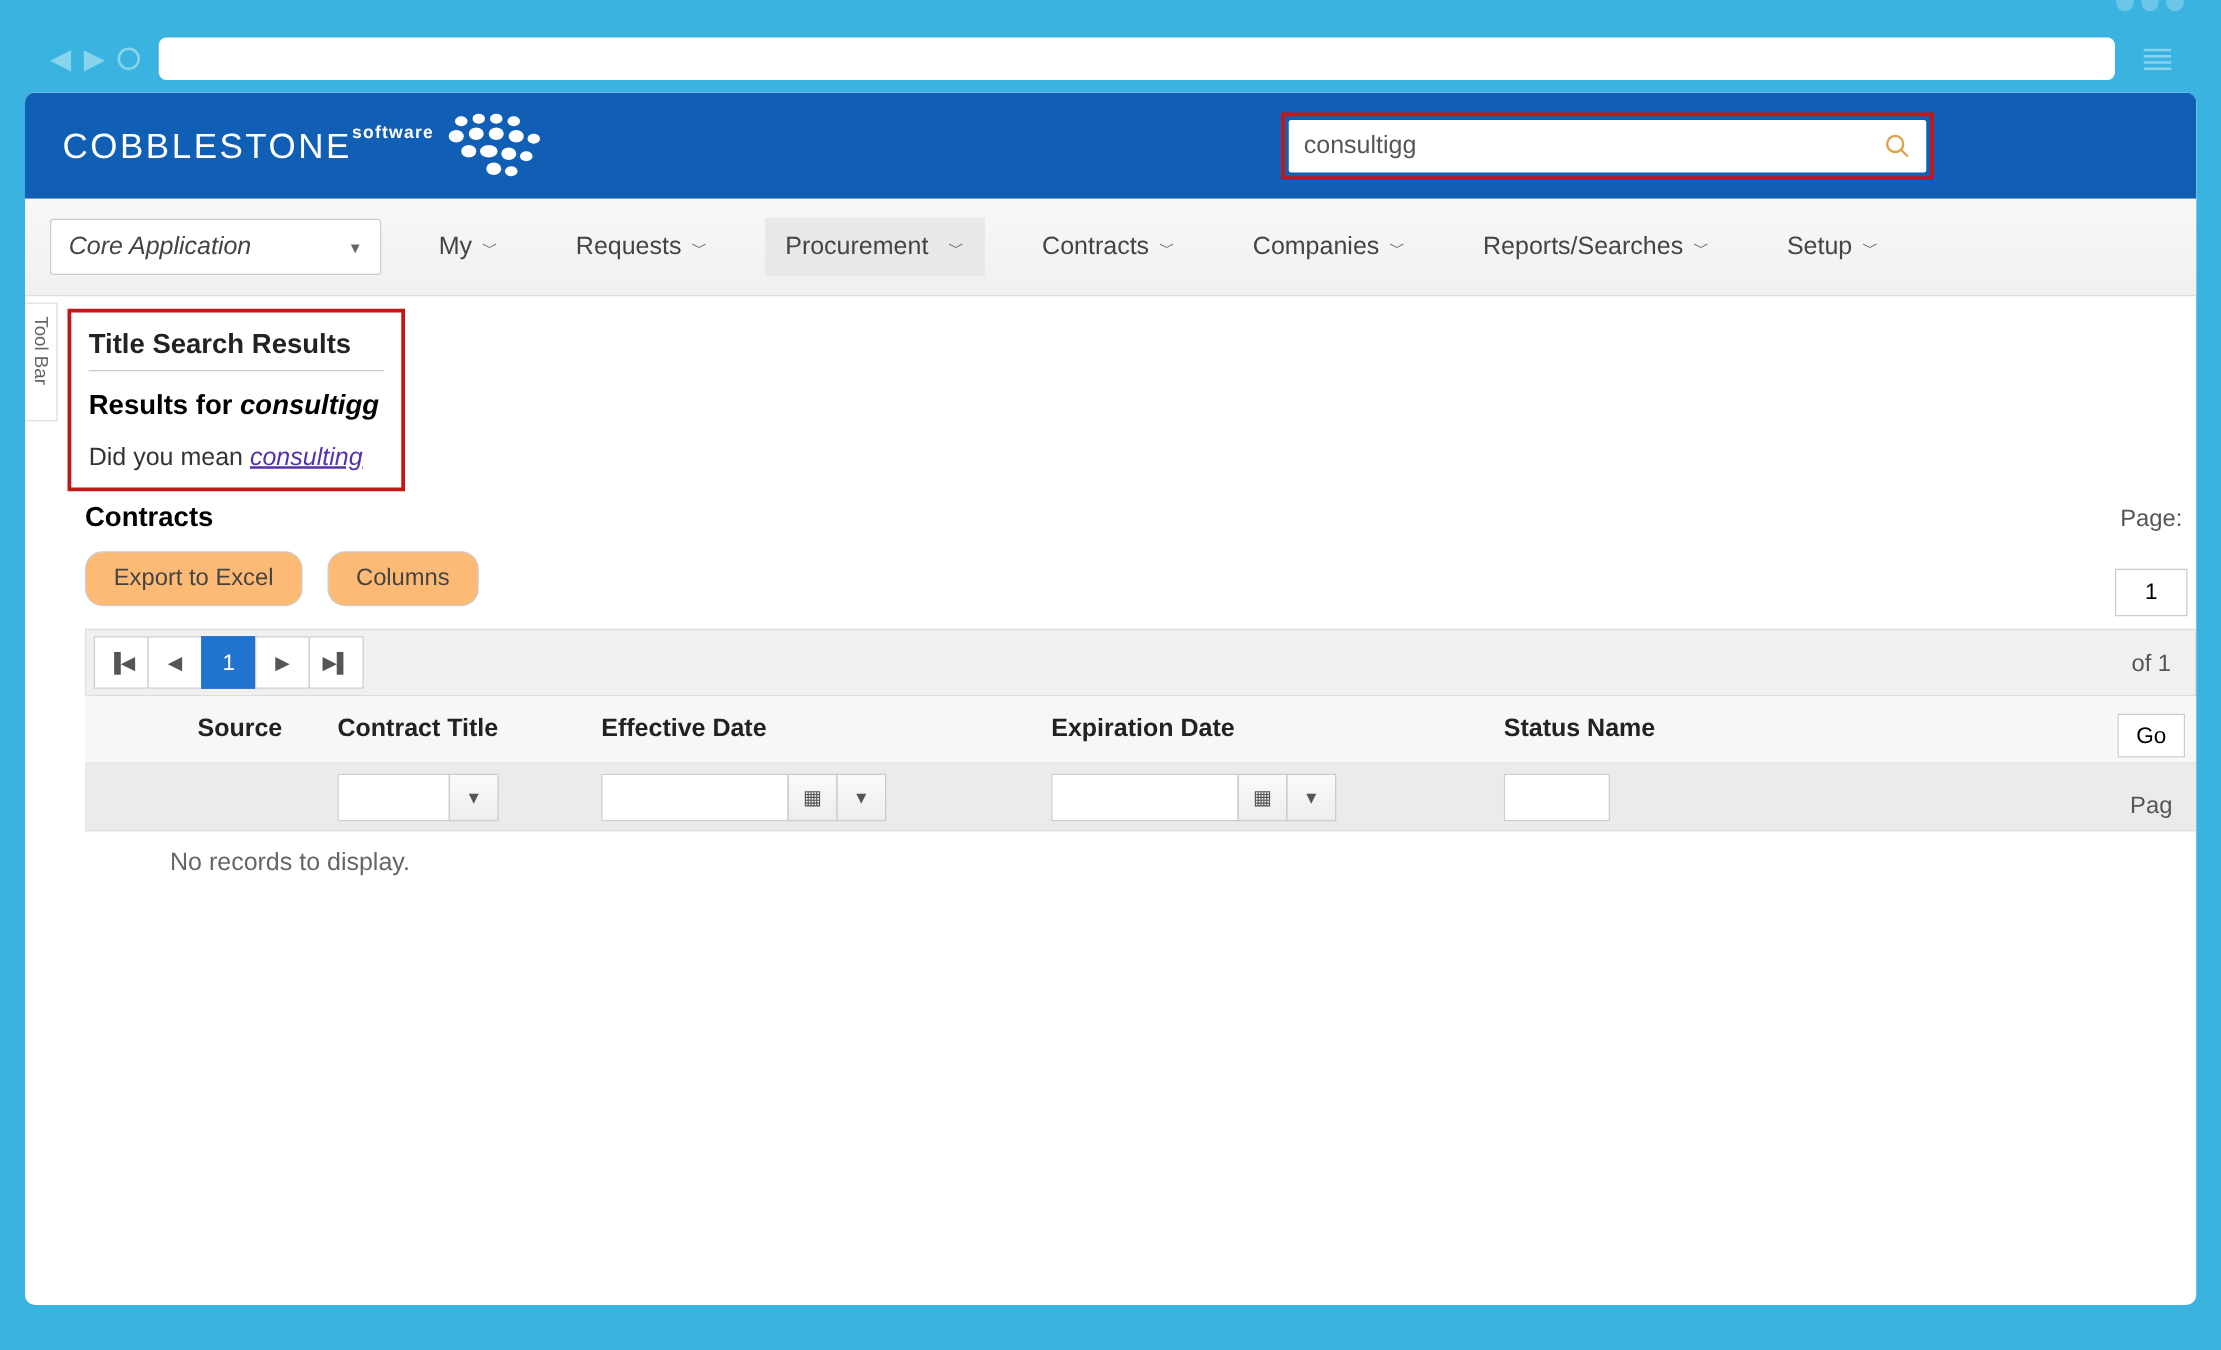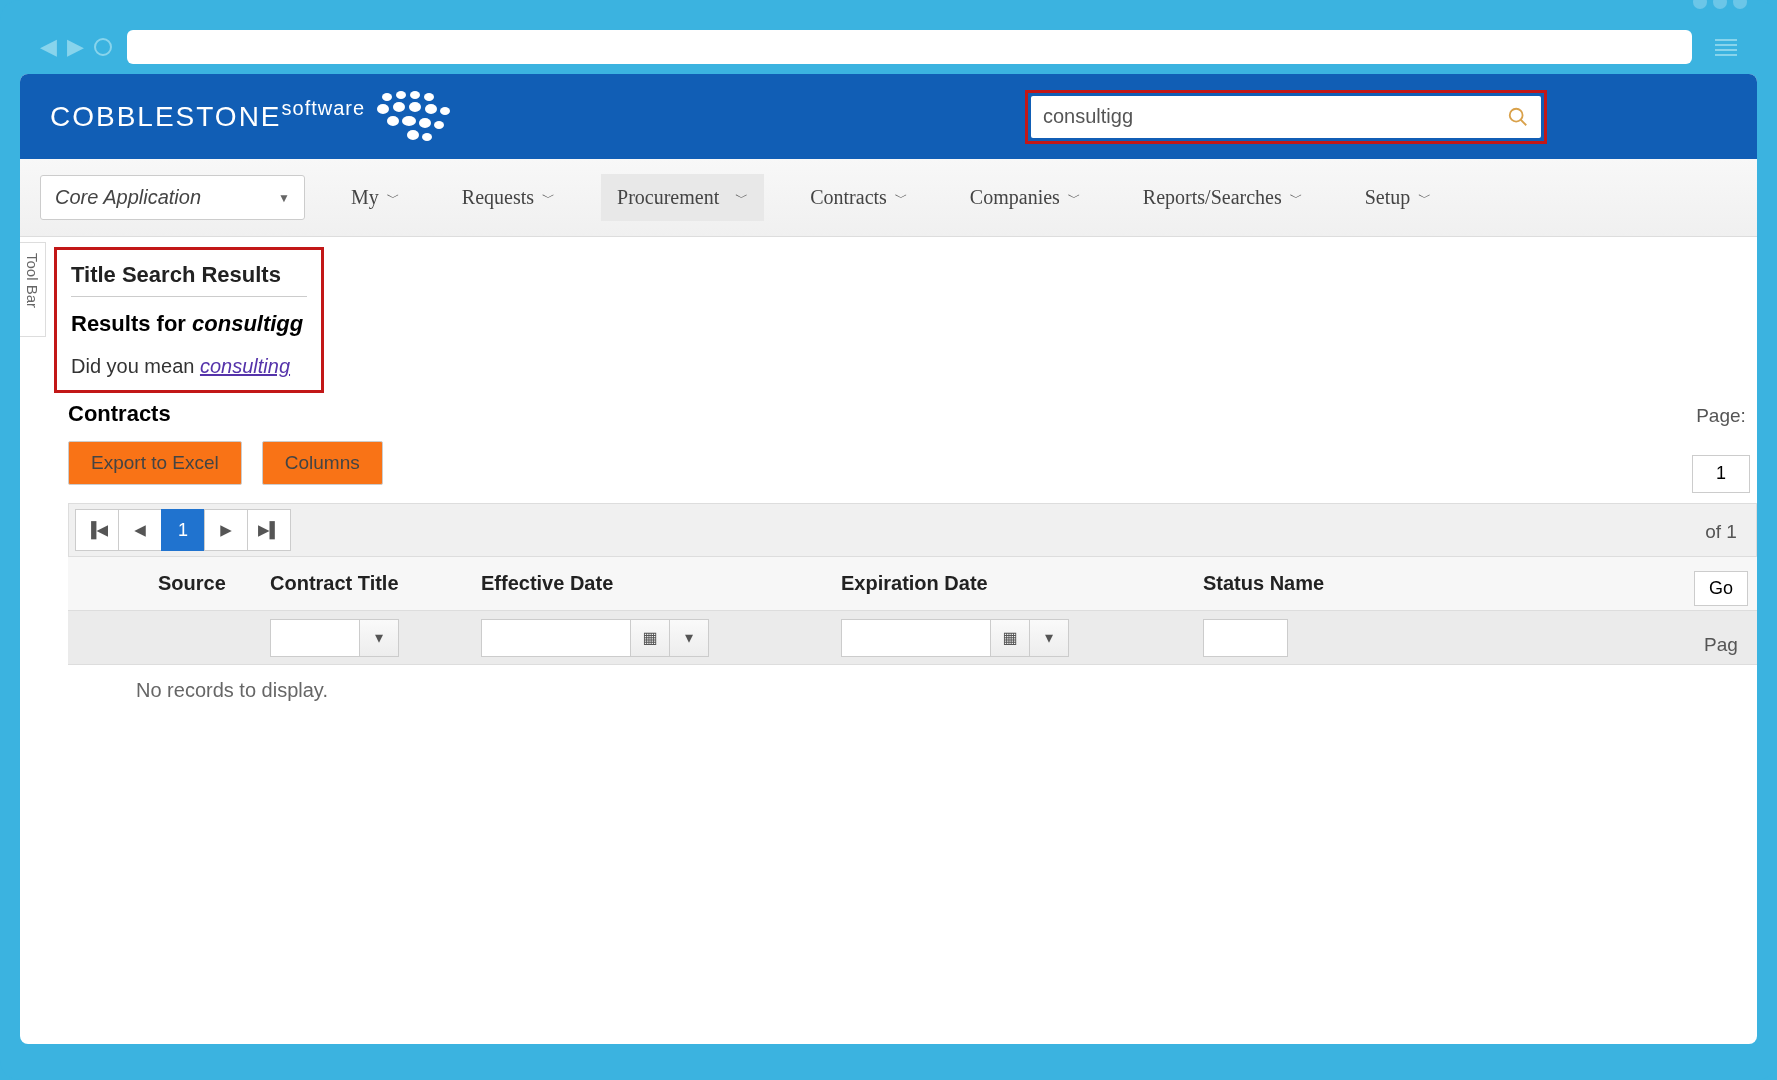--- a/index.html
+++ b/index.html
@@ -15,51 +15,51 @@
 .menu-icon span { display: block; width: 22px; height: 2px; background: #88d4ec; }
 .win-controls { position: absolute; top: -5px; right: 30px; display: flex; gap: 6px; }
 .win-dot { width: 14px; height: 14px; border-radius: 50%; background: #6bc6e8; }
 
 .app-window { background: #fff; border-radius: 8px; overflow: hidden; height: calc(100% - 70px); position: relative; }
 
 .top-banner { background: #115eb5; display: flex; align-items: center; padding: 10px 30px; height: 85px; }
 .brand { display: flex; align-items: center; gap: 10px; color: #fff; }
 .brand-text { display: flex; flex-direction: row; font-family: "Century Gothic", Arial, sans-serif; }
 .brand-name { font-size: 28px; letter-spacing: 2px; font-weight: 300; }
-.brand-sub { font-size: 20px; text-align: right; font-weight: 400; letter-spacing: 1px; margin-top: -4px; }
+.brand-sub { font-size: 14px; text-align: right; font-weight: 700; letter-spacing: 1px; margin-top: -4px; }
 .brand-dots { width: 90px; height: 60px; position: relative; }
 .brand-dots svg { width: 100%; height: 100%; }
 
 .search-wrap { margin-left: auto; margin-right: 180px; }
 .search-highlight { border: 3px solid #c21717; padding: 3px; }
 .search-field { background: #fff; width: 510px; height: 42px; display: flex; align-items: center; padding: 0 12px; border-radius: 2px; }
 .search-field input { flex: 1; border: none; outline: none; font-size: 20px; color: #555; background: transparent; }
 .search-glass { width: 22px; height: 22px; }
 
 .nav-bar { background: linear-gradient(#f8f8f8,#f0f0f0); border-bottom: 1px solid #ddd; display: flex; align-items: center; padding: 14px 20px; gap: 30px; height: 78px; }
 .app-select { border: 1px solid #ccc; border-radius: 3px; padding: 10px 14px; background: #fff; display: flex; align-items: center; justify-content: space-between; width: 265px; font-size: 20px; color: #444; font-style: italic; }
 .app-select .tri { font-size: 12px; color: #666; }
-.nav-link { display: flex; align-items: center; gap: 8px; font-size: 20px; color: #444; padding: 12px 16px; cursor: pointer; font-family: Liberation Serif, serif; }
+.nav-link { display: flex; align-items: center; gap: 8px; font-size: 20px; color: #444; padding: 12px 16px; cursor: pointer; }
 .nav-link.active { background: #e8e8e8; gap: 16px; }
 .chev { font-size: 13px; color: #555; }
 
 .content-wrap { display: flex; height: calc(100% - 163px); }
 .tool-bar-tab { writing-mode: vertical-rl; text-orientation: mixed; background: #fff; border: 1px solid #ddd; border-left: none; padding: 10px 4px; font-size: 15px; color: #666; height: 95px; margin-top: 5px; }
 
 .main-area { flex: 1; padding: 10px 0 0 0; overflow: hidden; }
 .results-highlight { border: 3px solid #c21717; padding: 12px 14px; margin: 0 0 4px 8px; width: 270px; }
 .qsr-title { font-size: 22px; font-weight: bold; color: #222; padding-bottom: 8px; border-bottom: 1px solid #ccc; margin-bottom: 14px; }
 .results-for { font-size: 22px; font-weight: bold; margin-bottom: 18px; }
 .results-for .term { font-style: italic; }
 .did-you { font-size: 20px; color: #333; }
 .did-you a { color: #5533aa; text-decoration: underline; font-style: italic; }
 
 .section-h { font-size: 22px; font-weight: bold; margin: 8px 0 14px 22px; }
 .action-row { display: flex; gap: 20px; margin: 0 0 0 22px; }
-.act-btn { border: 1px solid #ccc; background: #f97316; padding: 10px 22px; font-size: 19px; color: #444; cursor: pointer; border-radius: 2px; }
+.act-btn { border: 1px solid #ccc; background: #fdba74; padding: 10px 22px; font-size: 19px; color: #444; cursor: pointer; border-radius: 14px; }
 
 .grid-pager { background: #f0f0f0; border: 1px solid #ddd; margin: 18px 0 0 22px; display: flex; align-items: center; padding: 6px; height: 54px; }
 .pager-btns { display: flex; }
 .pager-btn { width: 44px; height: 42px; border: 1px solid #ccc; background: #fff; display: flex; align-items: center; justify-content: center; font-size: 15px; color: #555; cursor: pointer; margin-right: -1px; }
 .pager-btn.current { background: #2073cf; color: #fff; font-size: 18px; border-color: #2073cf; }
 .pager-right { margin-left: auto; display: flex; align-items: center; gap: 28px; font-size: 19px; color: #555; flex-direction: column; }
 .page-input { width: 58px; height: 38px; border: 1px solid #ccc; text-align: center; font-size: 18px; }
 .go-btn { border: 1px solid #ccc; background: #fff; padding: 6px 14px; font-size: 18px; cursor: pointer; }
 
 .grid-head { display: flex; background: #f7f7f7; border-bottom: 1px solid #ddd; margin-left: 22px; height: 54px; align-items: center; }

